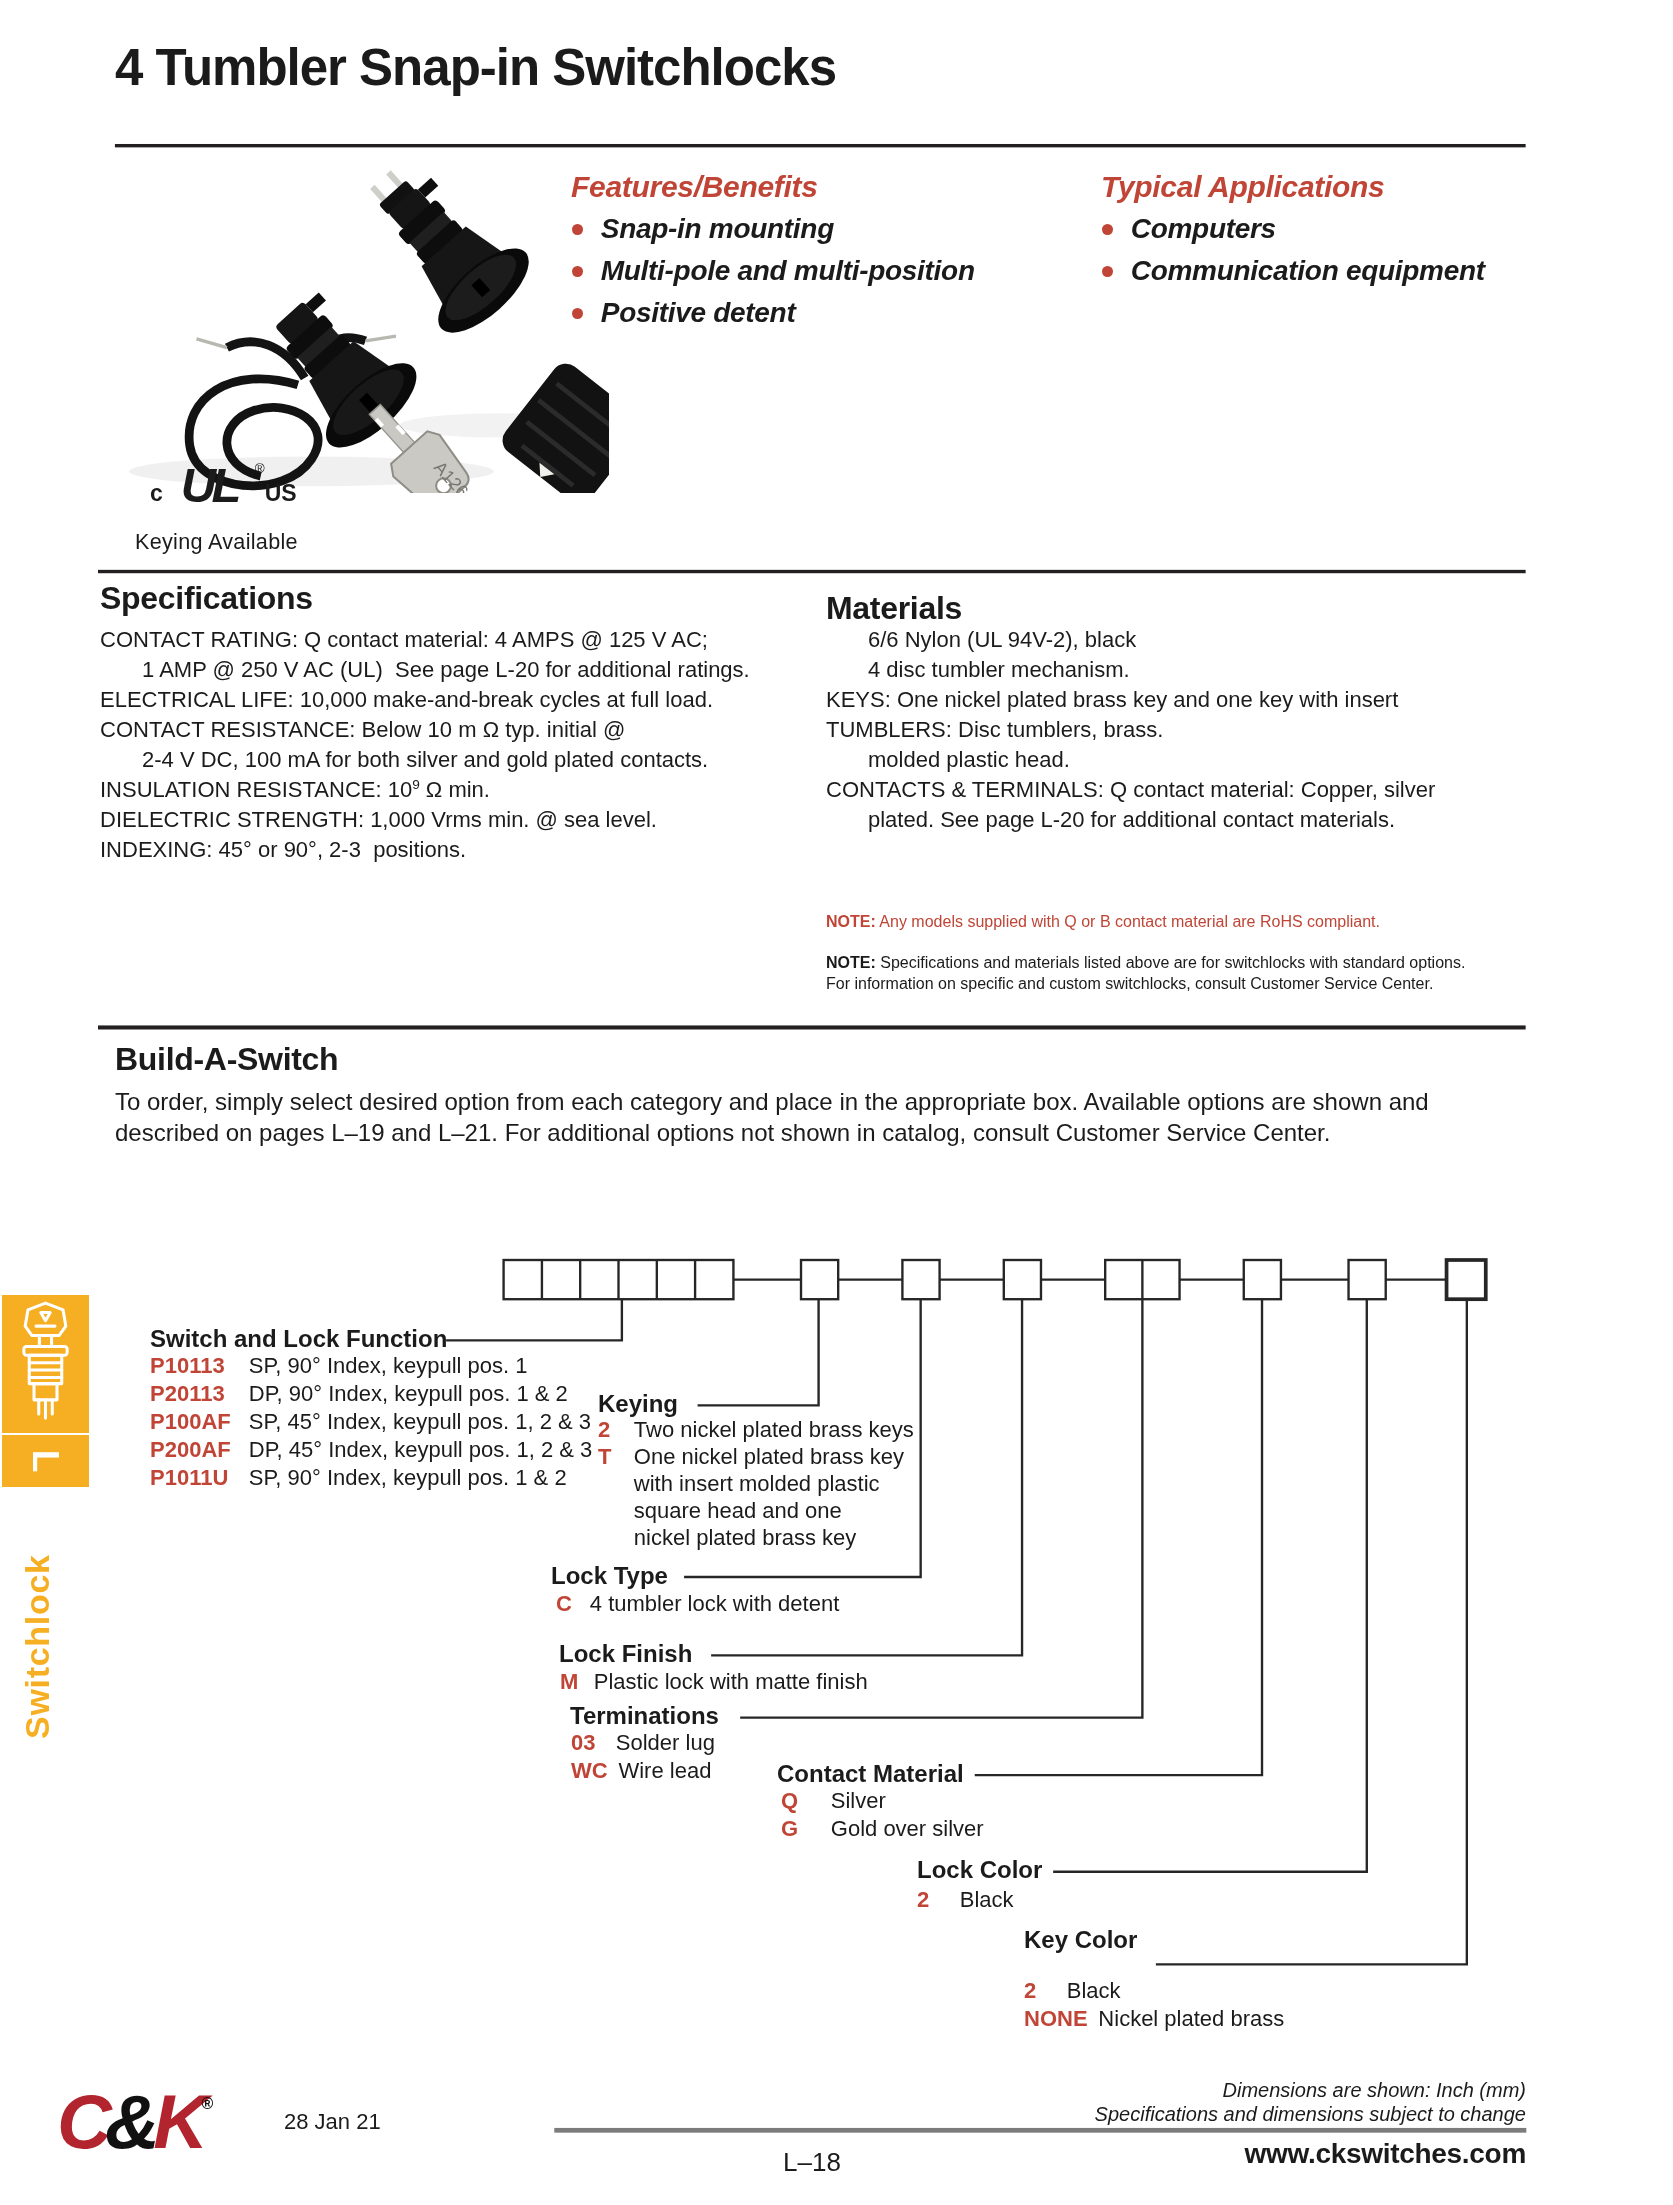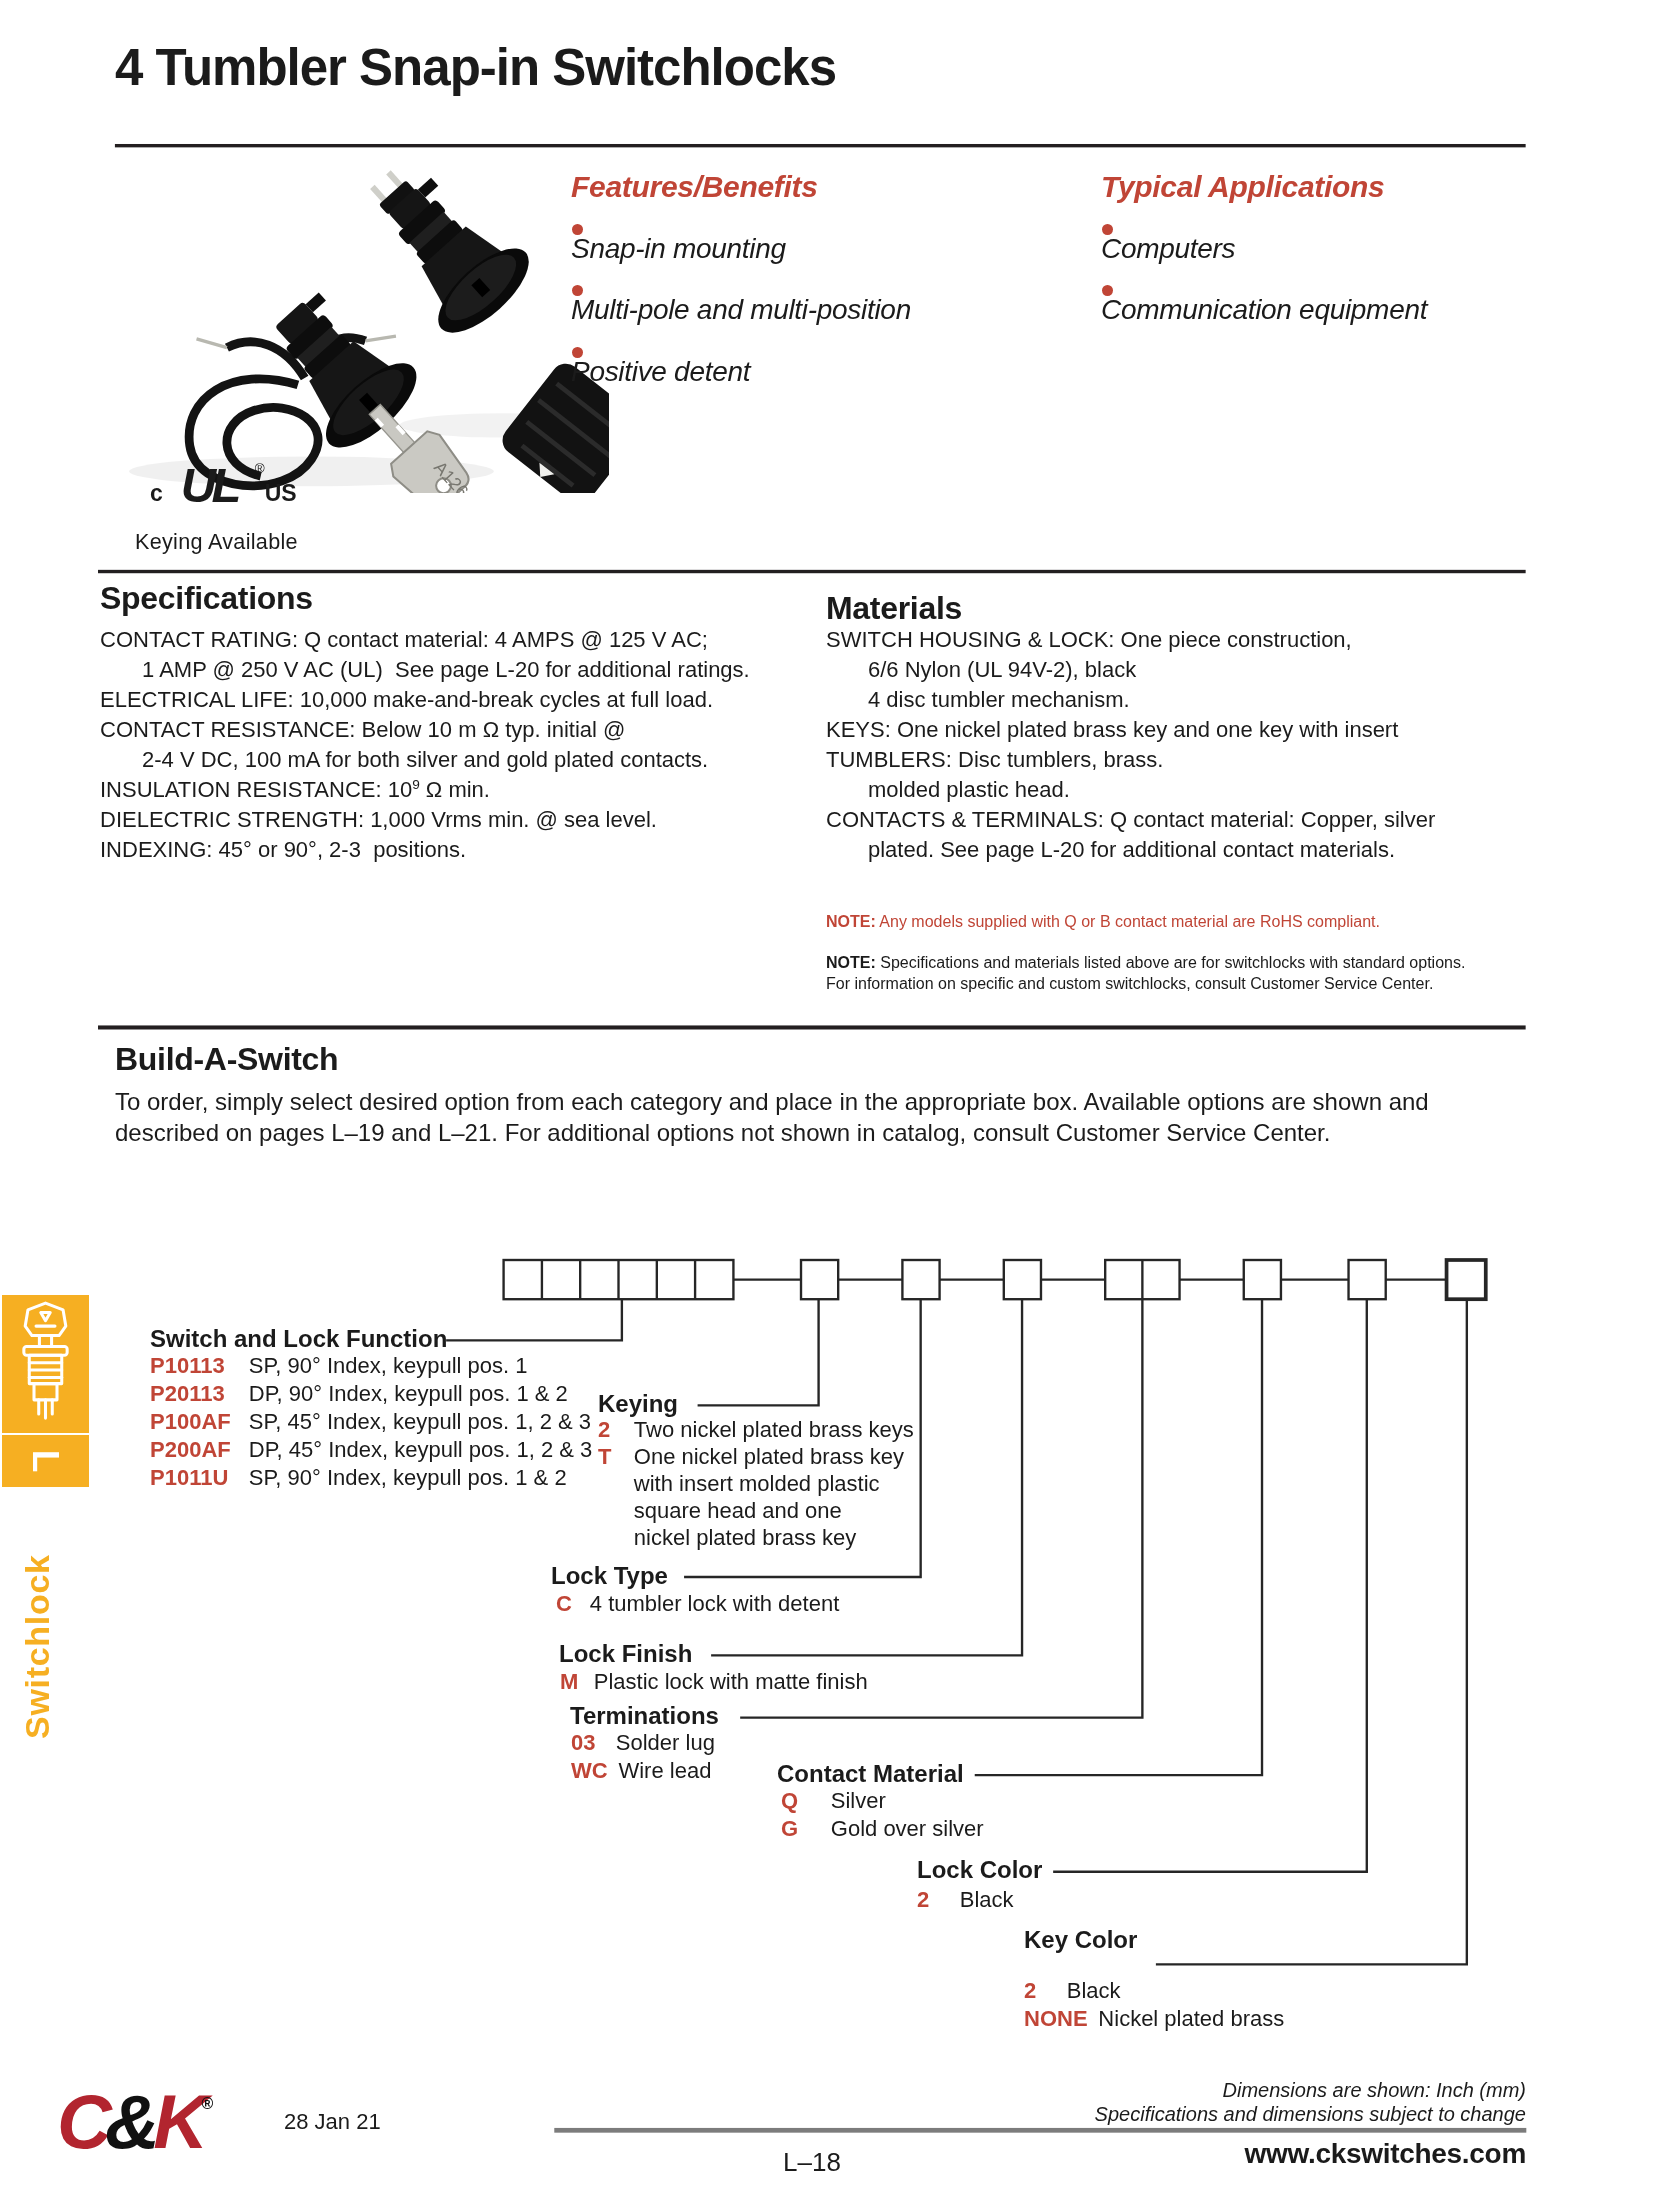--- a/index.html
+++ b/index.html
@@ -11,21 +11,21 @@
   }
   html,body{margin:0;padding:0;background:#e8e8e8;}
   .page{
     position:relative;width:1673px;height:2205px;background:#ffffff;
     font-family:"Liberation Sans", sans-serif;color:var(--ink);overflow:hidden;
   }
   .abs{position:absolute;}
   .title{font-size:51px;font-weight:bold;line-height:59px;letter-spacing:-1px;}
   .sec-h{font-size:32px;font-weight:bold;letter-spacing:-0.3px;}
   .feat-h{font-size:30px;font-weight:bold;font-style:italic;color:var(--red);letter-spacing:-0.3px;}
-  .feat-row{display:flex;align-items:flex-start;margin-bottom:14px;font-size:28px;font-weight:normal;font-style:italic;line-height:28px;letter-spacing:-0.3px;flex-direction:column;}
+  .feat-row{display:flex;align-items:flex-start;margin-bottom:14px;font-size:28px;font-weight:bold;font-style:italic;line-height:28px;letter-spacing:-0.3px;}
   .bullet{width:10.8px;height:10.8px;border-radius:50%;background:var(--red);margin:8.8px 17.6px 0 1.4px;flex:none;}
   .body-line{font-size:22px;line-height:30px;white-space:pre;}
   .mat .body-line{line-height:30px;}
   .indent{padding-left:42px;}
   .note{font-size:16px;line-height:21px;}
   .note .lbl{font-weight:bold;}
   .opt-h{font-size:24px;font-weight:bold;white-space:nowrap;}
   .opt-row{display:flex;font-size:22px;line-height:28px;white-space:pre;}
   .code{font-weight:bold;color:var(--red);margin-right:10.8px;min-width:23px;flex:none;}
   .w130{min-width:88px;} .w37{min-width:25px;} .w51{min-width:34px;}
@@ -210,21 +210,20 @@
     <div class="body-line">ELECTRICAL LIFE: 10,000 make-and-break cycles at full load.</div>
     <div class="body-line">CONTACT RESISTANCE: Below 10 m Ω typ. initial @</div>
     <div class="body-line indent">2-4 V DC, 100 mA for both silver and gold plated contacts.</div>
     <div class="body-line"><span>INSULATION RESISTANCE: 10</span><sup class="s9">9</sup><span> Ω min.</span></div>
     <div class="body-line">DIELECTRIC STRENGTH: 1,000 Vrms min. @ sea level.</div>
     <div class="body-line">INDEXING: 45° or 90°, 2-3  positions.</div>
   </div>
 
   <div class="abs sec-h" style="left:826px;top:590px;">Materials</div>
   <div class="abs mat" style="left:826px;top:625px;">
-    <div class="body-line">SWITCH HOUSING &amp; LOCK: One piece construction,</div>
     <div class="body-line indent">6/6 Nylon (UL 94V-2), black</div>
     <div class="body-line indent">4 disc tumbler mechanism.</div>
     <div class="body-line">KEYS: One nickel plated brass key and one key with insert</div>
     <div class="body-line">TUMBLERS: Disc tumblers, brass.</div>
     <div class="body-line indent">molded plastic head.</div>
     <div class="body-line">CONTACTS &amp; TERMINALS: Q contact material: Copper, silver</div>
     <div class="body-line indent">plated. See page L-20 for additional contact materials.</div>
   </div>
 
   <div class="abs note" style="left:826px;top:911px;color:var(--red);">

